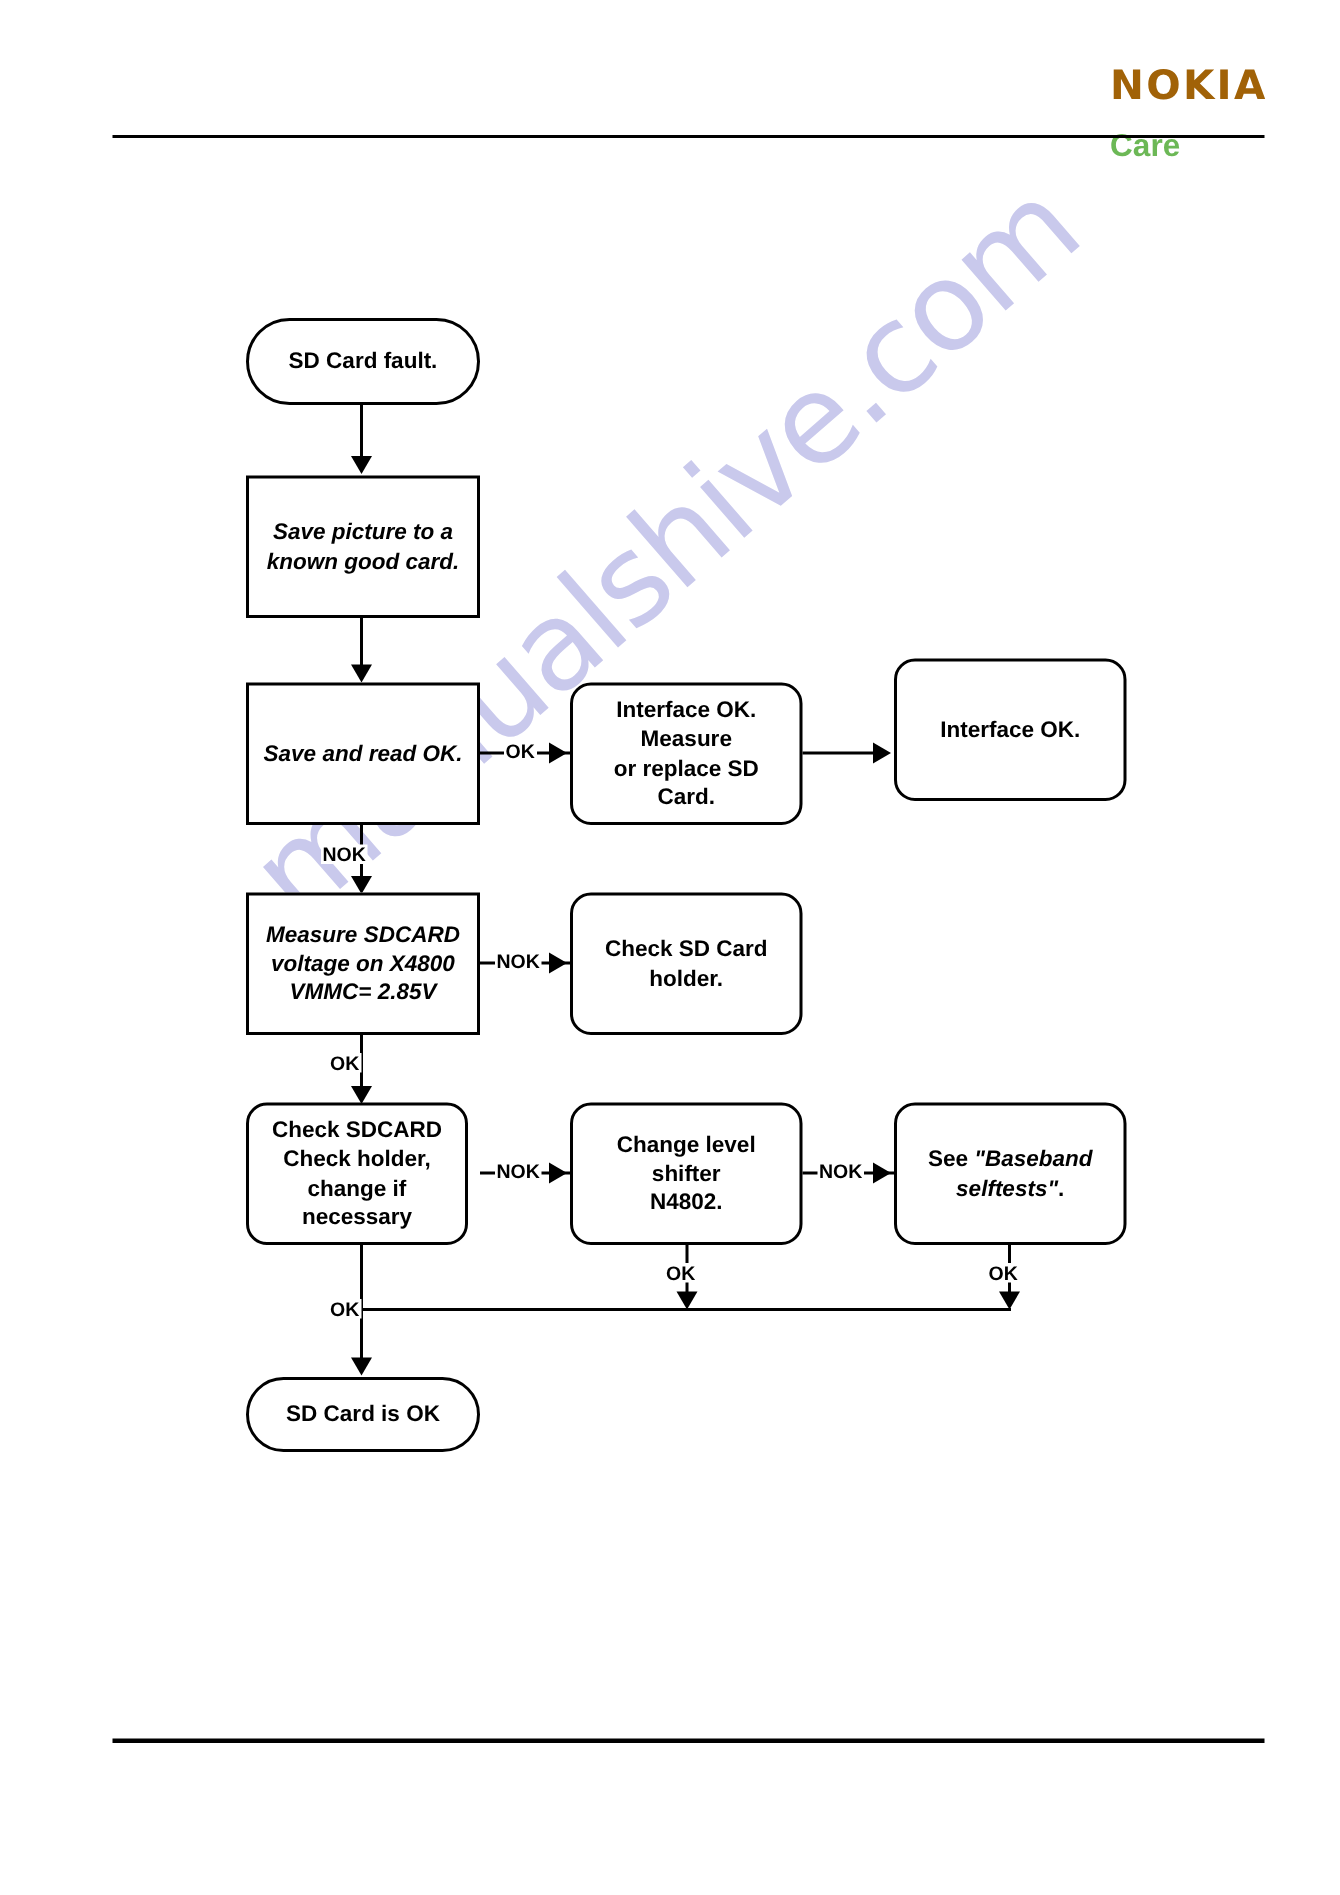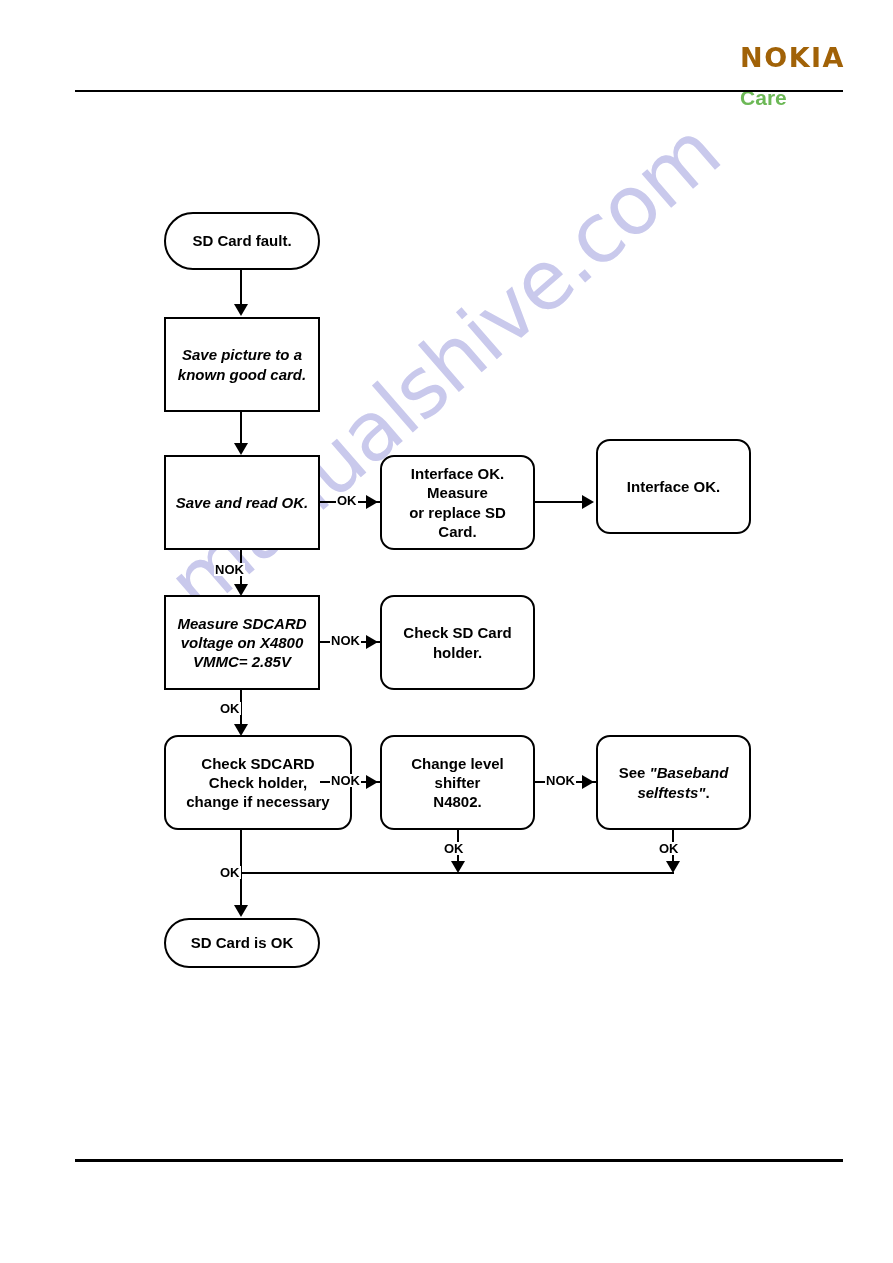--- a/index.html
+++ b/index.html
@@ -216,21 +216,21 @@
 
     <div class="node rounded" style="left:380px; top:595px; width:155px; height:95px; white-space:pre-line;">
       <span>Check SD Card
 holder.</span>
     </div>
 
     <div class="vline" style="left:240px; top:690px; height:38px;"></div>
     <div class="edge-label" style="left:219px; top:702px;">OK</div>
     <div class="arrow-down" style="left:234px; top:724px;"></div>
 
-    <div class="node rounded" style="left:164px; top:735px; width:188px; height:95px; white-space:pre-line;">
+    <div class="node rounded" style="left:164px; top:735px; width:148px; height:95px; white-space:pre-line;">
       <span>Check SDCARD
 Check holder,
 change if necessary</span>
     </div>
 
     <div class="hline" style="left:320px; top:781px; width:60px;"></div>
     <div class="edge-label" style="left:330px; top:774px;">NOK</div>
     <div class="arrow-right" style="left:366px; top:775px;"></div>
 
     <div class="node rounded" style="left:380px; top:735px; width:155px; height:95px; white-space:pre-line;">

